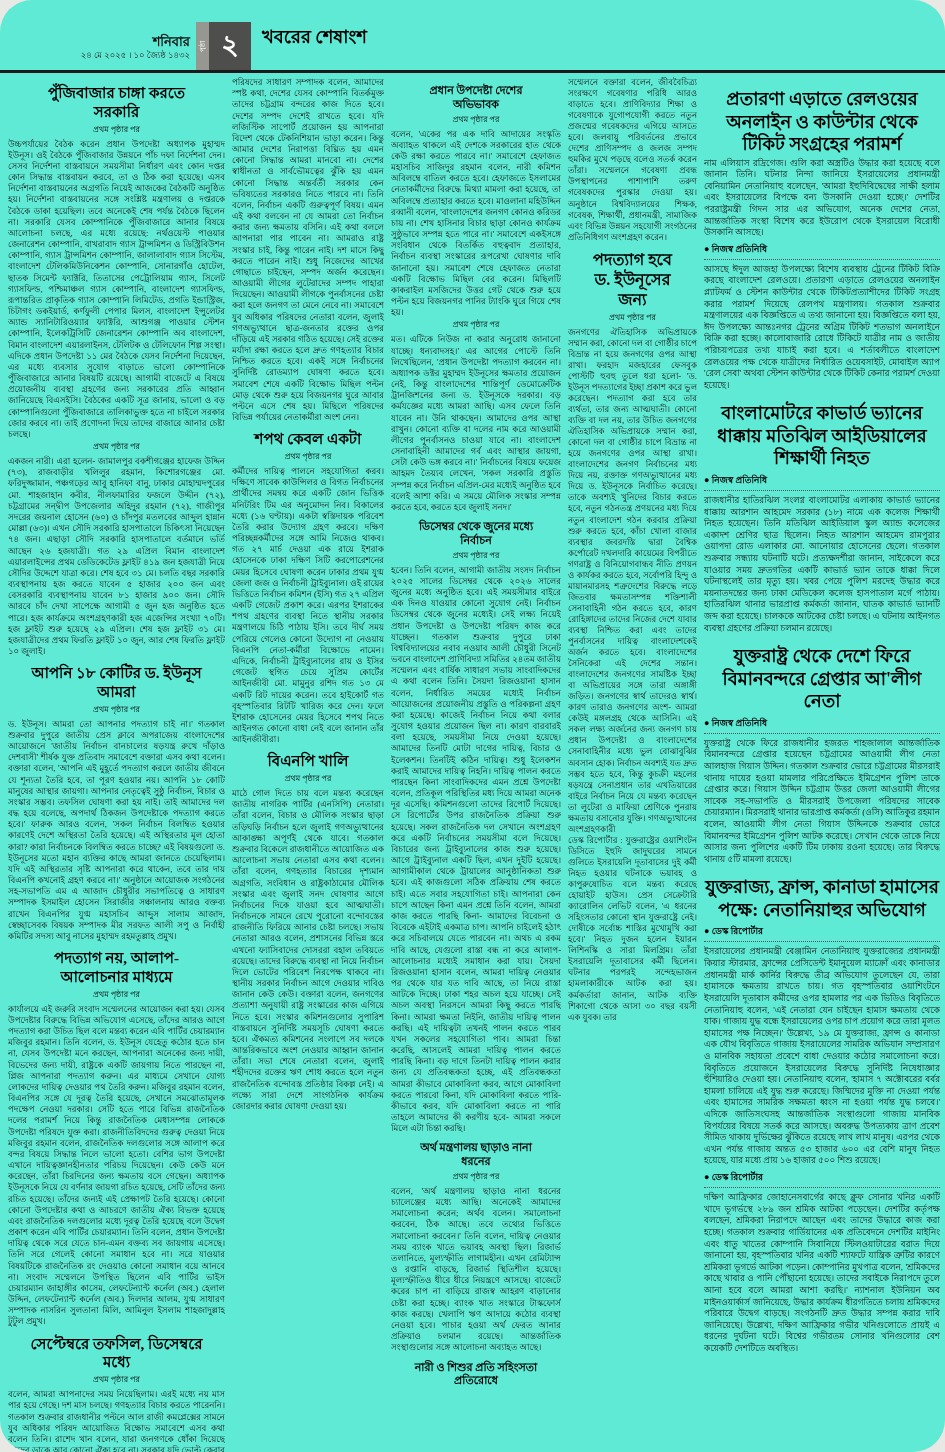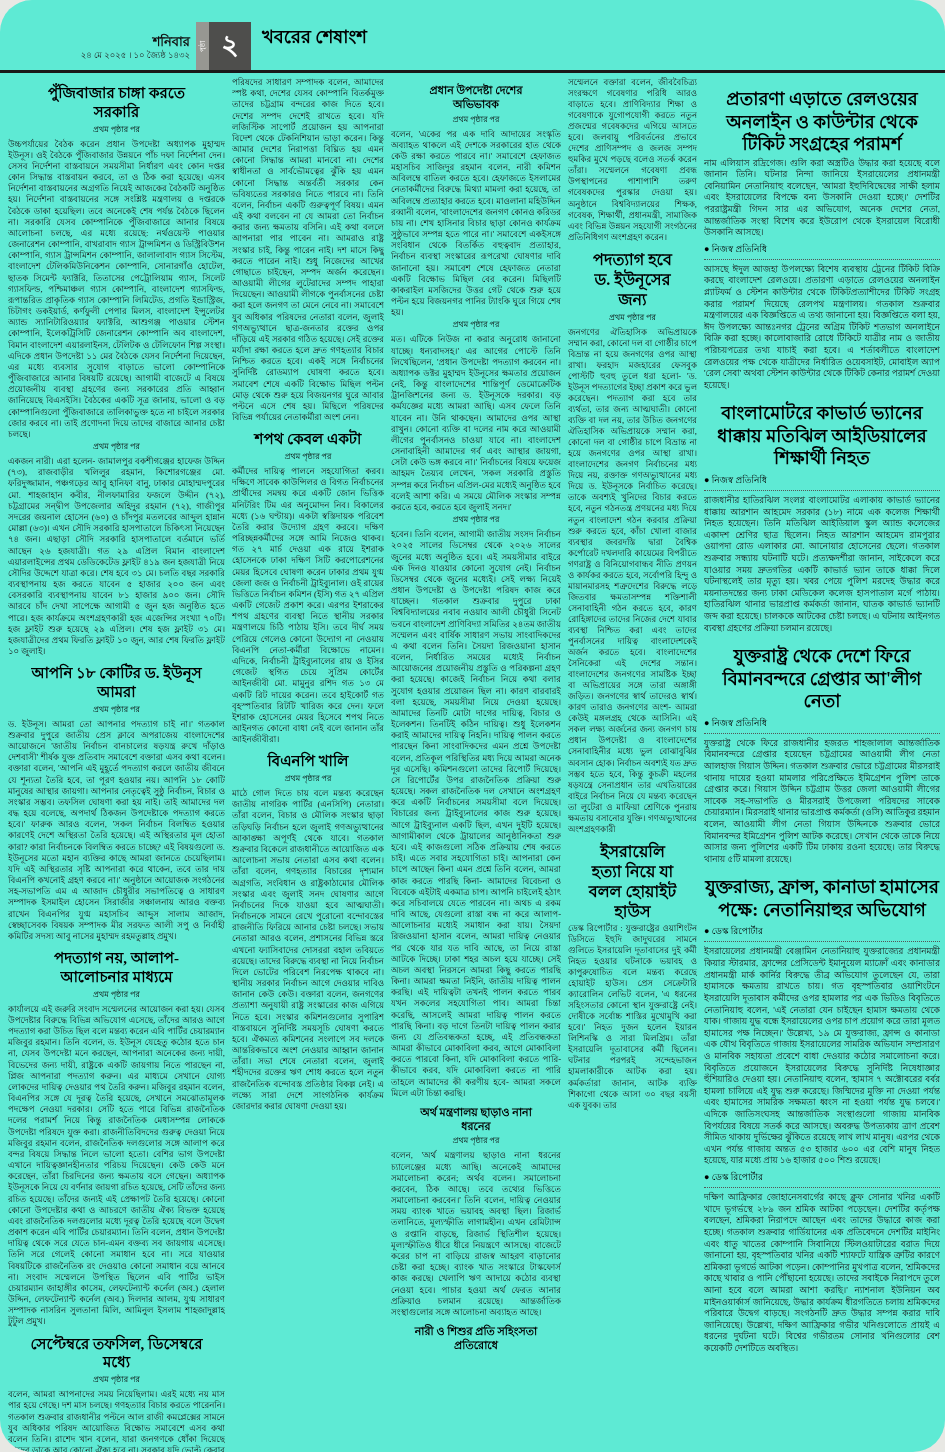--- a/index.html
+++ b/index.html
@@ -26,21 +26,21 @@
   .col{overflow:hidden;}
   .col1{width:217px;} .col2{width:152px;} .col3{width:170px;} .col4{width:129px;} .col5{width:236px;}
   .blk{display:block;}
   .headline{font-weight:bold;text-align:center;line-height:1.25;margin:7px 16px 1px;color:#000;}
   .col1 .headline{font-size:15px;}
   .col2 .headline{font-size:15px;}
   .col3 .headline{font-size:11px;}
   .col4 .headline{font-size:16px;}
   .col5 .headline{font-size:18px;margin:11px 0 2px;}
   .sub{text-align:center;font-size:8px;font-weight:normal;margin:0 0 3px;color:#000;}
-  .byline{font-size:9px;font-weight:normal;margin:3px 0 1px;color:#000;}
+  .byline{font-size:9px;font-weight:bold;margin:3px 0 1px;color:#000;}
   .rule{border-top:1px dotted #555;margin:2px 0 4px;height:0;}
   .body{font-size:8.6px;line-height:1.3;text-align:justify;color:#141414;
         word-break:break-word;}
   .col4 .body{font-size:8.5px;}
   .col5 .body{font-size:8.8px;line-height:1.32;}
 </style>
 </head>
 <body>
 
 <div class="page">
@@ -80,33 +80,33 @@
         <div class="blk headline">বিএনপি খালি</div>
         <div class="blk sub">প্রথম পৃষ্ঠার পর</div>
         <div class="blk body">মাঠে গোল দিতে চায় বলে মন্তব্য করেছেন জাতীয় নাগরিক পার্টির (এনসিপি) নেতারা। তাঁরা বলেন, বিচার ও মৌলিক সংস্কার ছাড়া তড়িঘড়ি নির্বাচন হলে জুলাই গণঅভ্যুত্থানের আকাঙ্ক্ষা অপূর্ণই থেকে যাবে। গতকাল শুক্রবার বিকেলে রাজধানীতে আয়োজিত এক আলোচনা সভায় নেতারা এসব কথা বলেন। তাঁরা বলেন, গণহত্যার বিচারের দৃশ্যমান অগ্রগতি, সংবিধান ও রাষ্ট্রকাঠামোর মৌলিক সংস্কার এবং জুলাই সনদ ঘোষণার আগে নির্বাচনের দিকে যাওয়া হবে আত্মঘাতী। নির্বাচনকে সামনে রেখে পুরোনো বন্দোবস্তের রাজনীতি ফিরিয়ে আনার চেষ্টা চলছে। সভায় নেতারা আরও বলেন, প্রশাসনের বিভিন্ন স্তরে এখনো ফ্যাসিবাদের দোসররা বহাল তবিয়তে রয়েছে। তাদের বিরুদ্ধে ব্যবস্থা না নিয়ে নির্বাচন দিলে ভোটের পরিবেশ নিরপেক্ষ থাকবে না। স্থানীয় সরকার নির্বাচন আগে দেওয়ার দাবিও জানান কেউ কেউ। বক্তারা বলেন, জনগণের প্রত্যাশা অনুযায়ী রাষ্ট্র সংস্কারের কাজ এগিয়ে নিতে হবে। সংস্কার কমিশনগুলোর সুপারিশ বাস্তবায়নে সুনির্দিষ্ট সময়সূচি ঘোষণা করতে হবে। ঐকমত্য কমিশনের সংলাপে সব দলকে আন্তরিকভাবে অংশ নেওয়ার আহ্বান জানান তাঁরা। সভা শেষে নেতারা বলেন, জুলাই শহীদদের রক্তের ঋণ শোধ করতে হলে নতুন রাজনৈতিক বন্দোবস্ত প্রতিষ্ঠার বিকল্প নেই। এ লক্ষ্যে সারা দেশে সাংগঠনিক কার্যক্রম জোরদার করার ঘোষণা দেওয়া হয়।</div>
       </div>
       <div class="col col3">
         <div class="blk headline">প্রধান উপদেষ্টা দেশের অভিভাবক</div>
         <div class="blk sub">প্রথম পৃষ্ঠার পর</div>
         <div class="blk body">বলেন, 'একের পর এক দাবি আদায়ের সংস্কৃতি অব্যাহত থাকলে এই দেশকে সরকারের হাত থেকে কেউ রক্ষা করতে পারবে না।' সমাবেশে হেফাজত মহাসচিব সাজিদুর রহমান বলেন, নারী কমিশন অবিলম্বে বাতিল করতে হবে। হেফাজতে ইসলামের নেতাকর্মীদের বিরুদ্ধে মিথ্যা মামলা করা হয়েছে, তা অবিলম্বে প্রত্যাহার করতে হবে। মাওলানা মহিউদ্দিন রব্বানী বলেন, 'বাংলাদেশের জনগণ কোনও করিডর চায় না। শেখ হাসিনার বিচার ছাড়া কোনও কার্যক্রম সুষ্ঠুভাবে সম্পন্ন হতে পারে না।' সমাবেশে একইসঙ্গে সংবিধান থেকে বিতর্কিত বহুত্ববাদ প্রত্যাহার, নির্বাচন ব্যবস্থা সংস্কারের রূপরেখা ঘোষণার দাবি জানানো হয়। সমাবেশ শেষে হেফাজত নেতারা একটি বিক্ষোভ মিছিল বের করেন। মিছিলটি কাকরাইল মসজিদের উত্তর গেট থেকে শুরু হয়ে পল্টন হয়ে বিজয়নগর পানির ট্যাংকি ঘুরে গিয়ে শেষ হয়।</div>
         <div class="blk sub">প্রথম পৃষ্ঠার পর</div>
         <div class="blk body">মত। এটিকে নিউজ না করার অনুরোধ জানানো যাচ্ছে। ধন্যবাদসহ।' এর আগের পোস্টে তিনি লিখেছিলেন, 'প্রধান উপদেষ্টা পদত্যাগ করবেন না। অধ্যাপক ডক্টর মুহাম্মদ ইউনূসের ক্ষমতার প্রয়োজন নেই, কিন্তু বাংলাদেশের শান্তিপূর্ণ ডেমোক্রেটিক ট্রানজিশনের জন্য ড. ইউনূসকে দরকার। বড় কর্মযজ্ঞের মধ্যে আমরা আছি। এসব ফেলে তিনি যাবেন না। উনি থাকছেন। আমাদের ওপর আস্থা রাখুন। কোনো ব্যক্তি বা দলের নাম করে আওয়ামী লীগের পুনর্বাসনও চাওয়া যাবে না। বাংলাদেশ সেনাবাহিনী আমাদের গর্ব এবং আস্থার জায়গা, সেটা কেউ ভঙ্গ করবে না।' নির্বাচনের বিষয়ে ফয়েজ আহমদ তৈয়্যব লেখেন, 'সকল সরকারি প্রস্তুতি সম্পন্ন করে নির্বাচন এপ্রিল-মের মধ্যেই অনুষ্ঠিত হবে বলেই আশা করি। এ সময়ে মৌলিক সংস্কার সম্পন্ন করতে হবে, করতে হবে জুলাই সনদ।'</div>
+        <div class="blk headline">ডিসেম্বর থেকে জুনের মধ্যে নির্বাচন</div>
         <div class="blk sub">প্রথম পৃষ্ঠার পর</div>
         <div class="blk body">হবেন। তিনি বলেন, আগামী জাতীয় সংসদ নির্বাচন ২০২৫ সালের ডিসেম্বর থেকে ২০২৬ সালের জুনের মধ্যে অনুষ্ঠিত হবে। এই সময়সীমার বাইরে এক দিনও যাওয়ার কোনো সুযোগ নেই। নির্বাচন ডিসেম্বর থেকে জুনের মধ্যেই। সেই লক্ষ্য নিয়েই প্রধান উপদেষ্টা ও উপদেষ্টা পরিষদ কাজ করে যাচ্ছেন। গতকাল শুক্রবার দুপুরে ঢাকা বিশ্ববিদ্যালয়ের নবাব নওয়াব আলী চৌধুরী সিনেট ভবনে বাংলাদেশ প্রাণিবিদ্যা সমিতির ২৪তম জাতীয় সম্মেলন এবং বার্ষিক সাধারণ সভায় সাংবাদিকদের এ কথা বলেন তিনি। সৈয়দা রিজওয়ানা হাসান বলেন, নির্ধারিত সময়ের মধ্যেই নির্বাচন আয়োজনের প্রয়োজনীয় প্রস্তুতি ও পরিকল্পনা গ্রহণ করা হয়েছে। কাজেই নির্বাচন নিয়ে কথা বলার সুযোগ হওয়ার প্রয়োজন ছিল না। কারণ বারবারই বলা হয়েছে, সময়সীমা নিয়ে দেওয়া হয়েছে। আমাদের তিনটি মোটা দাগের দায়িত্ব, বিচার ও ইলেকশন। তিনটিই কঠিন দায়িত্ব। শুধু ইলেকশন করাই আমাদের দায়িত্ব নিহনি। দায়িত্ব পালন করতে পারছেন কিনা সাংবাদিকদের এমন প্রশ্নে উপদেষ্টা বলেন, প্রতিকূল পরিস্থিতির মধ্য দিয়ে আমরা অনেক দূর এসেছি। কমিশনগুলো তাদের রিপোর্ট দিয়েছে। সে রিপোর্টের উপর রাজনৈতিক প্রক্রিয়া শুরু হয়েছে। সকল রাজনৈতিক দল সেখানে অংশগ্রহণ করে একটি নির্বাচনের সময়সীমা বলে দিয়েছে। বিচারের জন্য ট্রাইব্যুনালের কাজ শুরু হয়েছে। আগে ট্রাইব্যুনাল একটি ছিল, এখন দুইটি হয়েছে। আগামীকাল থেকে ট্রায়ালের আনুষ্ঠানিকতা শুরু হবে। এই কাজগুলো সঠিক প্রক্রিয়ায় শেষ করতে চাই। এতে সবার সহযোগিতা চাই। আপনারা কেন চাপে আছেন কিনা এমন প্রশ্নে তিনি বলেন, আমরা কাজ করতে পারছি কিনা- আমাদের বিবেচনা ও বিবেকে এইটাই একমাত্র চাপ। আপনি চাইলেই হঠাৎ করে সচিবালয়ে যেতে পারবেন না। অথচ এ রকম দাবি আছে, যেগুলো রাস্তা বন্ধ না করে আলাপ-আলোচনার মধ্যেই সমাধান করা যায়। সৈয়দা রিজওয়ানা হাসান বলেন, আমরা দায়িত্ব নেওয়ার পর থেকে যার যত দাবি আছে, তা নিয়ে রাস্তা আটকে দিচ্ছে। ঢাকা শহর অচল হয়ে যাচ্ছে। সেই অচল অবস্থা নিরসনে আমরা কিছু করতে পারছি কিনা। আমরা ক্ষমতা নিইনি, জাতীয় দায়িত্ব পালন করছি। এই দায়িত্বটা তখনই পালন করতে পারব যখন সকলের সহযোগিতা পাব। আমরা চিন্তা করেছি, আসলেই আমরা দায়িত্ব পালন করতে পারছি কিনা। বড় দাগে তিনটা দায়িত্ব পালন করার জন্য যে প্রতিবন্ধকতা হচ্ছে, এই প্রতিবন্ধকতা আমরা কীভাবে মোকাবিলা করব, আগে মোকাবিলা করতে পারবো কিনা, যদি মোকাবিলা করতে পারি- কীভাবে করব, যদি মোকাবিলা করতে না পারি তাহলে আমাদের কী করণীয় হবে- আমরা সকলে মিলে এটা চিন্তা করছি।</div>
         <div class="blk headline">অর্থ মন্ত্রণালয় ছাড়াও নানা ধরনের</div>
         <div class="blk sub">প্রথম পৃষ্ঠার পর</div>
         <div class="blk body">বলেন, 'অর্থ মন্ত্রণালয় ছাড়াও নানা ধরনের চ্যালেঞ্জের মধ্যে আছি। অনেকেই আমাদের সমালোচনা করেন; অর্থব বলেন। সমালোচনা করবেন, ঠিক আছে। তবে তথ্যের ভিত্তিতে সমালোচনা করবেন।' তিনি বলেন, দায়িত্ব নেওয়ার সময় ব্যাংক খাতে ভয়াবহ অবস্থা ছিল। রিজার্ভ তলানিতে, মূল্যস্ফীতি লাগামহীন। এখন রেমিট্যান্স ও রপ্তানি বাড়ছে, রিজার্ভ স্থিতিশীল হয়েছে। মূল্যস্ফীতিও ধীরে ধীরে নিয়ন্ত্রণে আসছে। বাজেটে করের চাপ না বাড়িয়ে রাজস্ব আহরণ বাড়ানোর চেষ্টা করা হচ্ছে। ব্যাংক খাত সংস্কারে টাস্কফোর্স কাজ করছে। খেলাপি ঋণ আদায়ে কঠোর ব্যবস্থা নেওয়া হবে। পাচার হওয়া অর্থ ফেরত আনার প্রক্রিয়াও চলমান রয়েছে। আন্তর্জাতিক সংস্থাগুলোর সঙ্গে আলোচনা অব্যাহত আছে।</div>
         <div class="blk headline">নারী ও শিশুর প্রতি সহিংসতা প্রতিরোধে</div>
       </div>
       <div class="col col4">
         <div class="blk body">সম্মেলনে বক্তারা বলেন, জীববৈচিত্র্য সংরক্ষণে গবেষণার পরিধি আরও বাড়াতে হবে। প্রাণিবিদ্যার শিক্ষা ও গবেষণাকে যুগোপযোগী করতে নতুন প্রজন্মের গবেষকদের এগিয়ে আসতে হবে। জলবায়ু পরিবর্তনের প্রভাবে দেশের প্রাণিসম্পদ ও জলজ সম্পদ হুমকির মুখে পড়ছে বলেও সতর্ক করেন তাঁরা। সম্মেলনে গবেষণা প্রবন্ধ উপস্থাপনের পাশাপাশি তরুণ গবেষকদের পুরস্কার দেওয়া হয়। অনুষ্ঠানে বিশ্ববিদ্যালয়ের শিক্ষক, গবেষক, শিক্ষার্থী, প্রধানমন্ত্রী, সামাজিক এবং বিভিন্ন উন্নয়ন সহযোগী সংগঠনের প্রতিনিধিগণ অংশগ্রহণ করেন।</div>
         <div class="blk headline">পদত্যাগ হবে ড. ইউনূসের জন্য</div>
         <div class="blk sub">প্রথম পৃষ্ঠার পর</div>
         <div class="blk body">জনগণের ঐতিহাসিক অভিপ্রায়কে সম্মান করা, কোনো দল বা গোষ্ঠীর চাপে বিভ্রান্ত না হয়ে জনগণের ওপর আস্থা রাখা। ফরহাদ মজহারের ফেসবুক পোস্টটি হুবহু তুলে ধরা হলো- 'ড. ইউনূস পদত্যাগের ইচ্ছা প্রকাশ করে ভুল করেছেন। পদত্যাগ করা হবে তার ব্যর্থতা, তার জন্য আত্মঘাতী। কোনো ব্যক্তি বা দল নয়, তার উচিত জনগণের ঐতিহাসিক অভিপ্রায়কে সম্মান করা, কোনো দল বা গোষ্ঠীর চাপে বিভ্রান্ত না হয়ে জনগণের ওপর আস্থা রাখা। বাংলাদেশের জনগণ নির্বাচনের মধ্য দিয়ে নয়, রক্তাক্ত গণঅভ্যুত্থানের মধ্য দিয়ে ড. ইউনূসকে নির্বাচিত করেছে। তাকে অবশ্যই খুনিদের বিচার করতে হবে, নতুন গঠনতন্ত্র প্রণয়নের মধ্য দিয়ে নতুন বাংলাদেশ গঠন করবার প্রক্রিয়া শুরু করতে হবে, কাঁচা খোলা বাজার ব্যবস্থার জবরদস্তি দ্বারা বৈশ্বিক কর্পোরেট দখলদারি কায়েমের বিপরীতে গণরাষ্ট্র ও বিনিয়োগবান্ধব নীতি প্রণয়ন ও কার্যকর করতে হবে, সর্বোপরি হিন্দু ও মায়ানমারসহ শত্রুদেশের বিরুদ্ধে লড়ে জিতবার ক্ষমতাসম্পন্ন শক্তিশালী সেনাবাহিনী গঠন করতে হবে, কারণ রোহিঙ্গাদের তাদের নিজের দেশে যাবার ব্যবস্থা নিশ্চিত করা এবং তাদের পুনর্বাসনের দায়িত্ব বাংলাদেশকেই অর্জন করতে হবে। বাংলাদেশের সৈনিকেরা এই দেশের সন্তান। বাংলাদেশের জনগণের সামষ্টিক ইচ্ছা বা অভিপ্রায়ের সঙ্গে তারা অঙ্গাঙ্গী জড়িত। জনগণের স্বার্থ তাদেরও স্বার্থ। কারণ তারাও জনগণের অংশ- আমরা কেউই মঙ্গলগ্রহ থেকে আসিনি। এই সকল লক্ষ্য অর্জনের জন্য জনগণ চায় প্রধান উপদেষ্টা ও বাংলাদেশের সেনাবাহিনীর মধ্যে ভুল বোঝাবুঝির অবসান হোক। নির্বাচন অবশ্যই যত দ্রুত সম্ভব হতে হবে, কিন্তু কুচক্রী মহলের ষড়যন্ত্রে সেনাপ্রধান তার এখতিয়ারের বাইরে নির্বাচন নিয়ে যে মন্তব্য করেছেন তা লুটেরা ও মাফিয়া শ্রেণিকে পুনরায় ক্ষমতায় বসানোর যুক্তি। গণঅভ্যুত্থানের অংশগ্রহণকারী</div>
-        <div class="blk headline">ইসরায়েলি হত্যা নিয়ে যা বলল হোয়াইট হাউস</div>
         <div class="blk body">ডেস্ক রিপোর্টার : যুক্তরাষ্ট্রের ওয়াশিংটন ডিসিতে ইহুদি জাদুঘরের সামনে গুলিতে ইসরায়েলি দূতাবাসের দুই কর্মী নিহত হওয়ার ঘটনাকে ভয়াবহ ও কাপুরুষোচিত বলে মন্তব্য করেছে হোয়াইট হাউস। প্রেস সেক্রেটারি ক্যারোলিন লেভিট বলেন, 'এ ধরনের সহিংসতার কোনো স্থান যুক্তরাষ্ট্রে নেই। দোষীকে সর্বোচ্চ শাস্তির মুখোমুখি করা হবে।' নিহত দুজন হলেন ইয়ারন লিশিনস্কি ও সারা মিলগ্রিম। তাঁরা ইসরায়েলি দূতাবাসের কর্মী ছিলেন। ঘটনার পরপরই সন্দেহভাজন হামলাকারীকে আটক করা হয়। কর্মকর্তারা জানান, আটক ব্যক্তি শিকাগো থেকে আসা ৩০ বছর বয়সী এক যুবক। তার</div>
       </div>
       <div class="col col5">
         <div class="blk headline">প্রতারণা এড়াতে রেলওয়ের অনলাইন ও কাউন্টার থেকে টিকিট সংগ্রহের পরামর্শ</div>
         <div class="blk body">নাম এলিয়াস রদ্রিগেজ। গুলি করা অস্ত্রটিও উদ্ধার করা হয়েছে বলে জানান তিনি। ঘটনার নিন্দা জানিয়ে ইসরায়েলের প্রধানমন্ত্রী বেনিয়ামিন নেতানিয়াহু বলেছেন, 'আমরা ইহুদিবিদ্বেষের সাক্ষী হলাম এবং ইসরায়েলের বিপক্ষে বন্য উসকানি দেওয়া হচ্ছে।' দেশটির পররাষ্ট্রমন্ত্রী গিদন সার এর অভিযোগ, অনেক দেশের নেতা, আন্তর্জাতিক সংস্থা বিশেষ করে ইউরোপ থেকে ইসরায়েল বিরোধী উসকানি আসছে।</div>
         <div class="blk byline">● নিজস্ব প্রতিনিধি</div>
         <div class="blk rule"></div>
         <div class="blk body">আসছে ঈদুল আজহা উপলক্ষ্যে বিশেষ ব্যবস্থায় ট্রেনের টিকিট বিক্রি করছে বাংলাদেশ রেলওয়ে। প্রতারণা এড়াতে রেলওয়ের অনলাইন প্ল্যাটফর্ম ও স্টেশন কাউন্টার থেকে টিকিটপ্রত্যাশীদের টিকিট সংগ্রহ করার পরামর্শ দিয়েছে রেলপথ মন্ত্রণালয়। গতকাল শুক্রবার মন্ত্রণালয়ের এক বিজ্ঞপ্তিতে এ তথ্য জানানো হয়। বিজ্ঞপ্তিতে বলা হয়, ঈদ উপলক্ষ্যে আন্তঃনগর ট্রেনের অগ্রিম টিকিট শতভাগ অনলাইনে বিক্রি করা হচ্ছে। কালোবাজারি রোধে টিকিটে যাত্রীর নাম ও জাতীয় পরিচয়পত্রের তথ্য যাচাই করা হবে। এ শর্তাবলীতে বাংলাদেশ রেলওয়ের পক্ষ থেকে যাত্রীদের নির্ধারিত ওয়েবসাইট, মোবাইল অ্যাপ 'রেল সেবা' অথবা স্টেশন কাউন্টার থেকে টিকিট কেনার পরামর্শ দেওয়া হয়েছে।</div>
         <div class="blk headline">বাংলামোটরে কাভার্ড ভ্যানের ধাক্কায় মতিঝিল আইডিয়ালের শিক্ষার্থী নিহত</div>
         <div class="blk byline">● নিজস্ব প্রতিনিধি</div>

